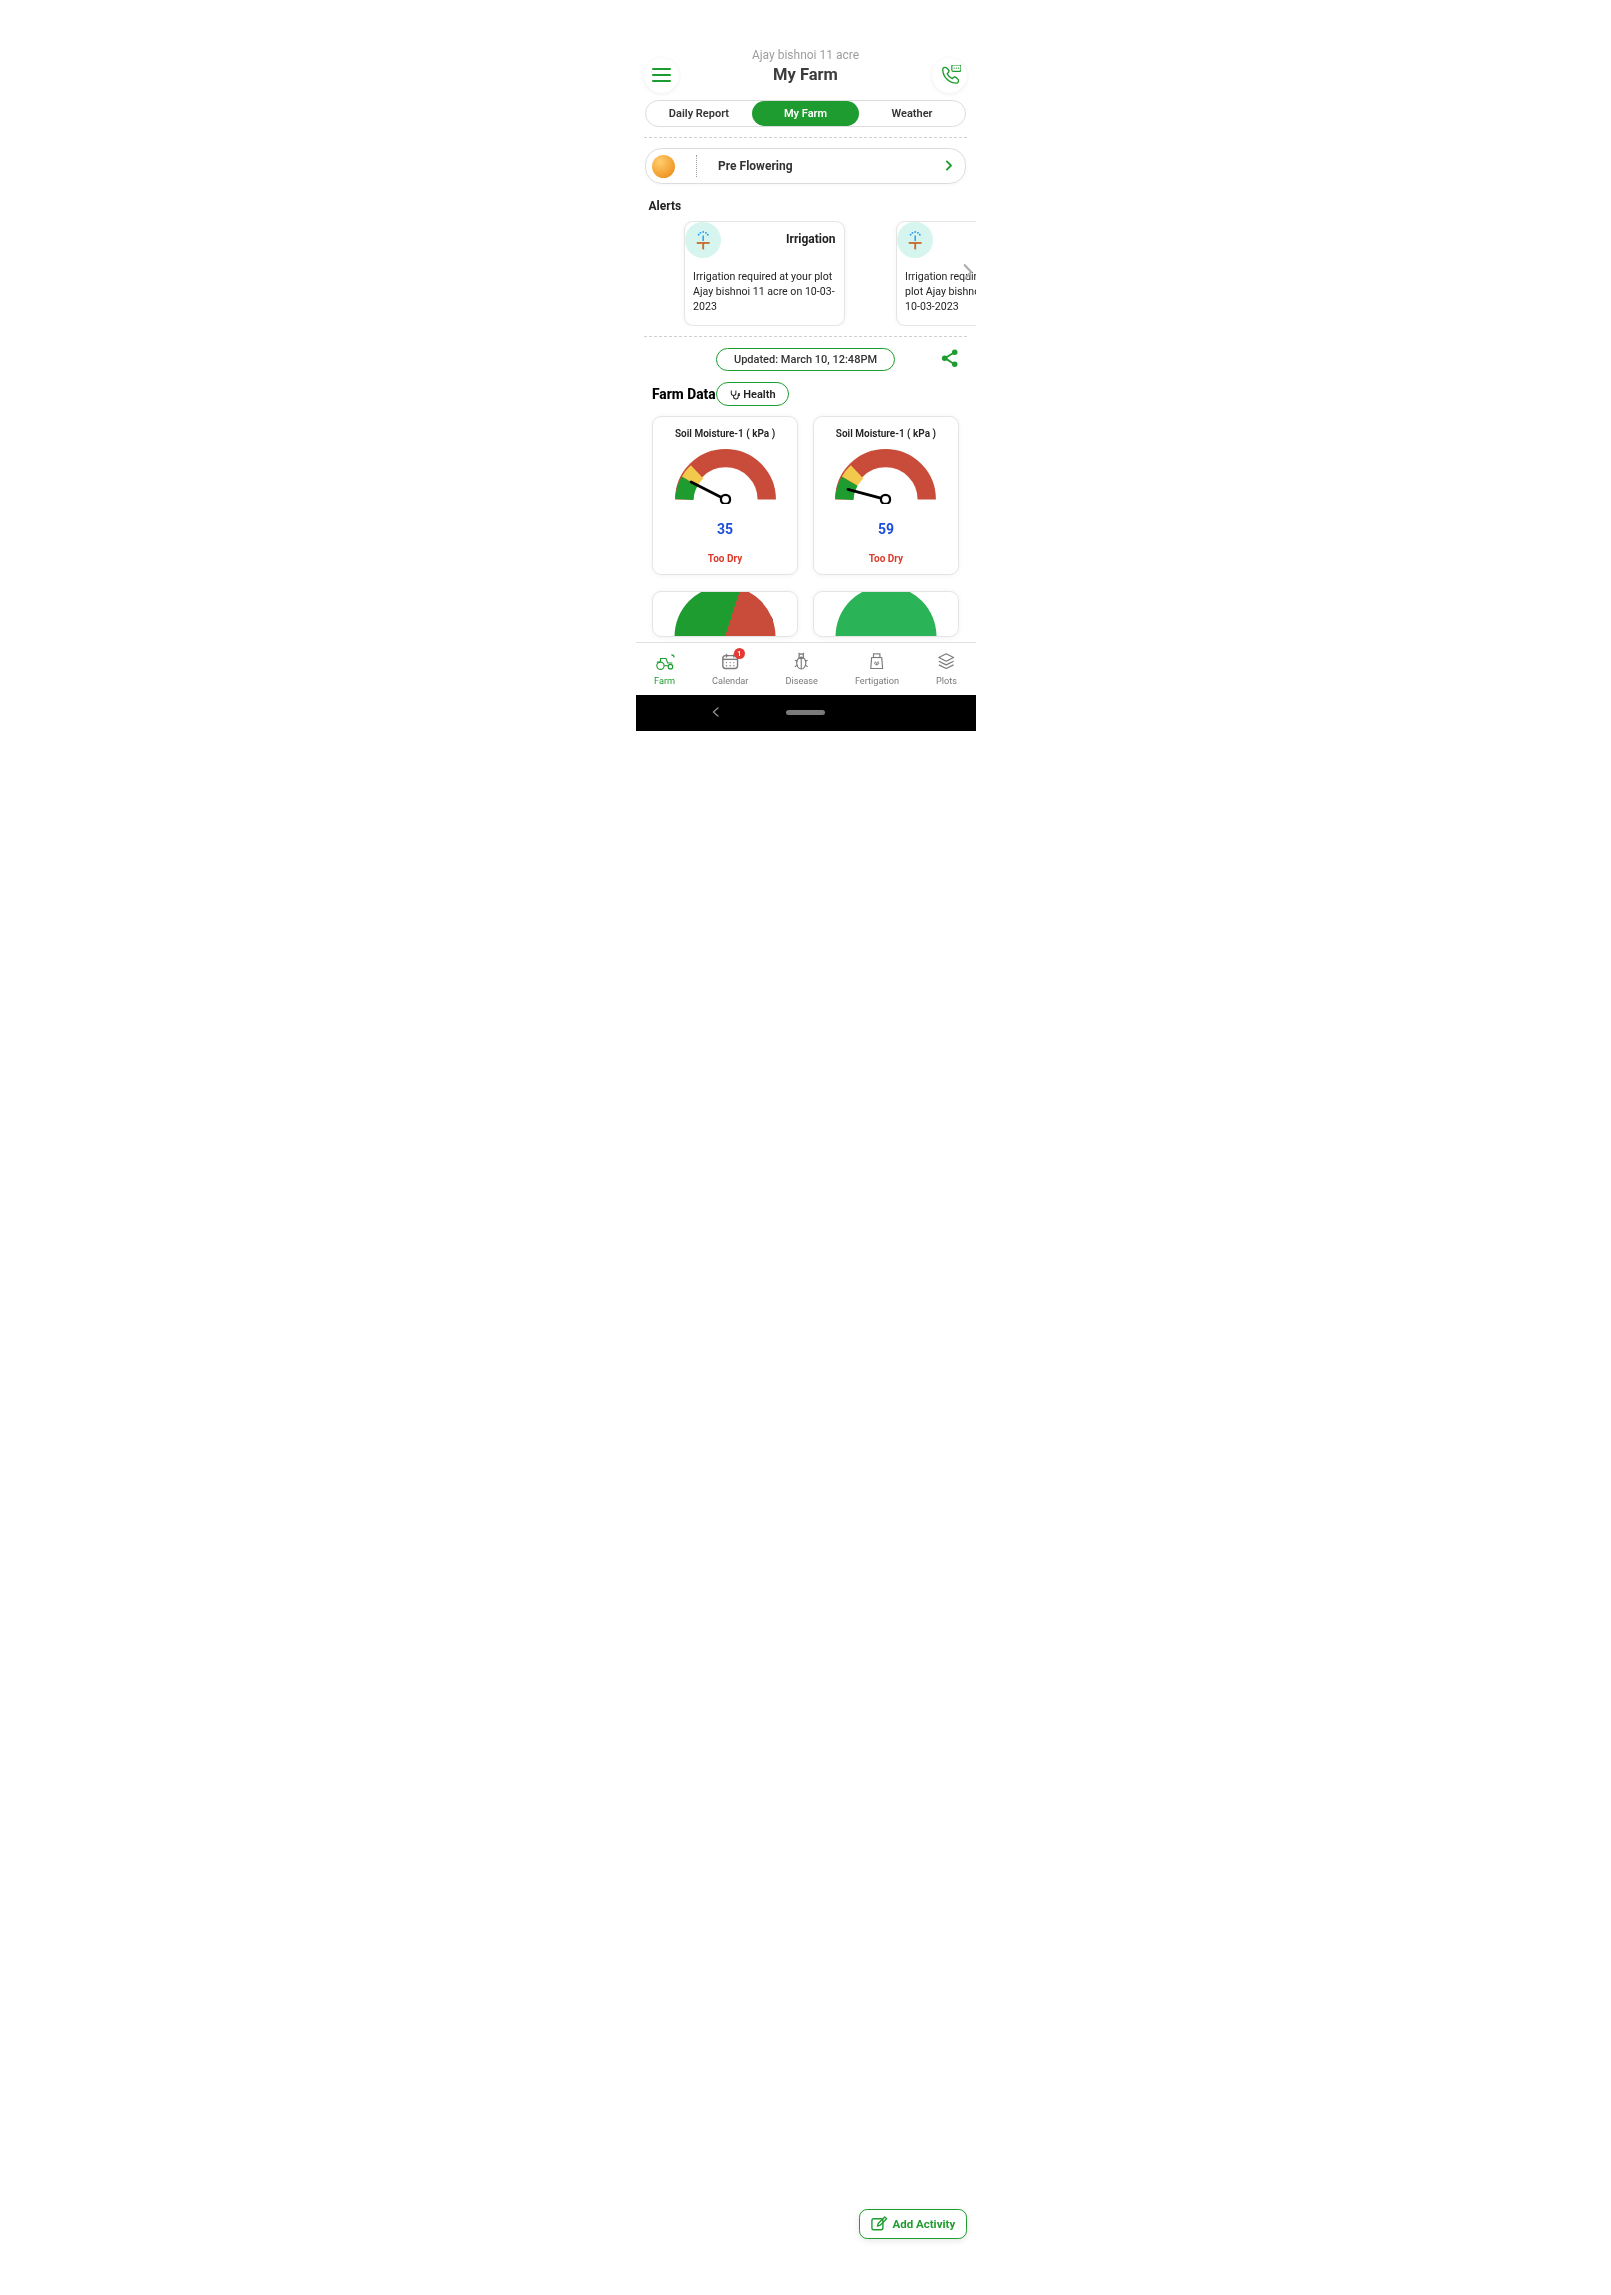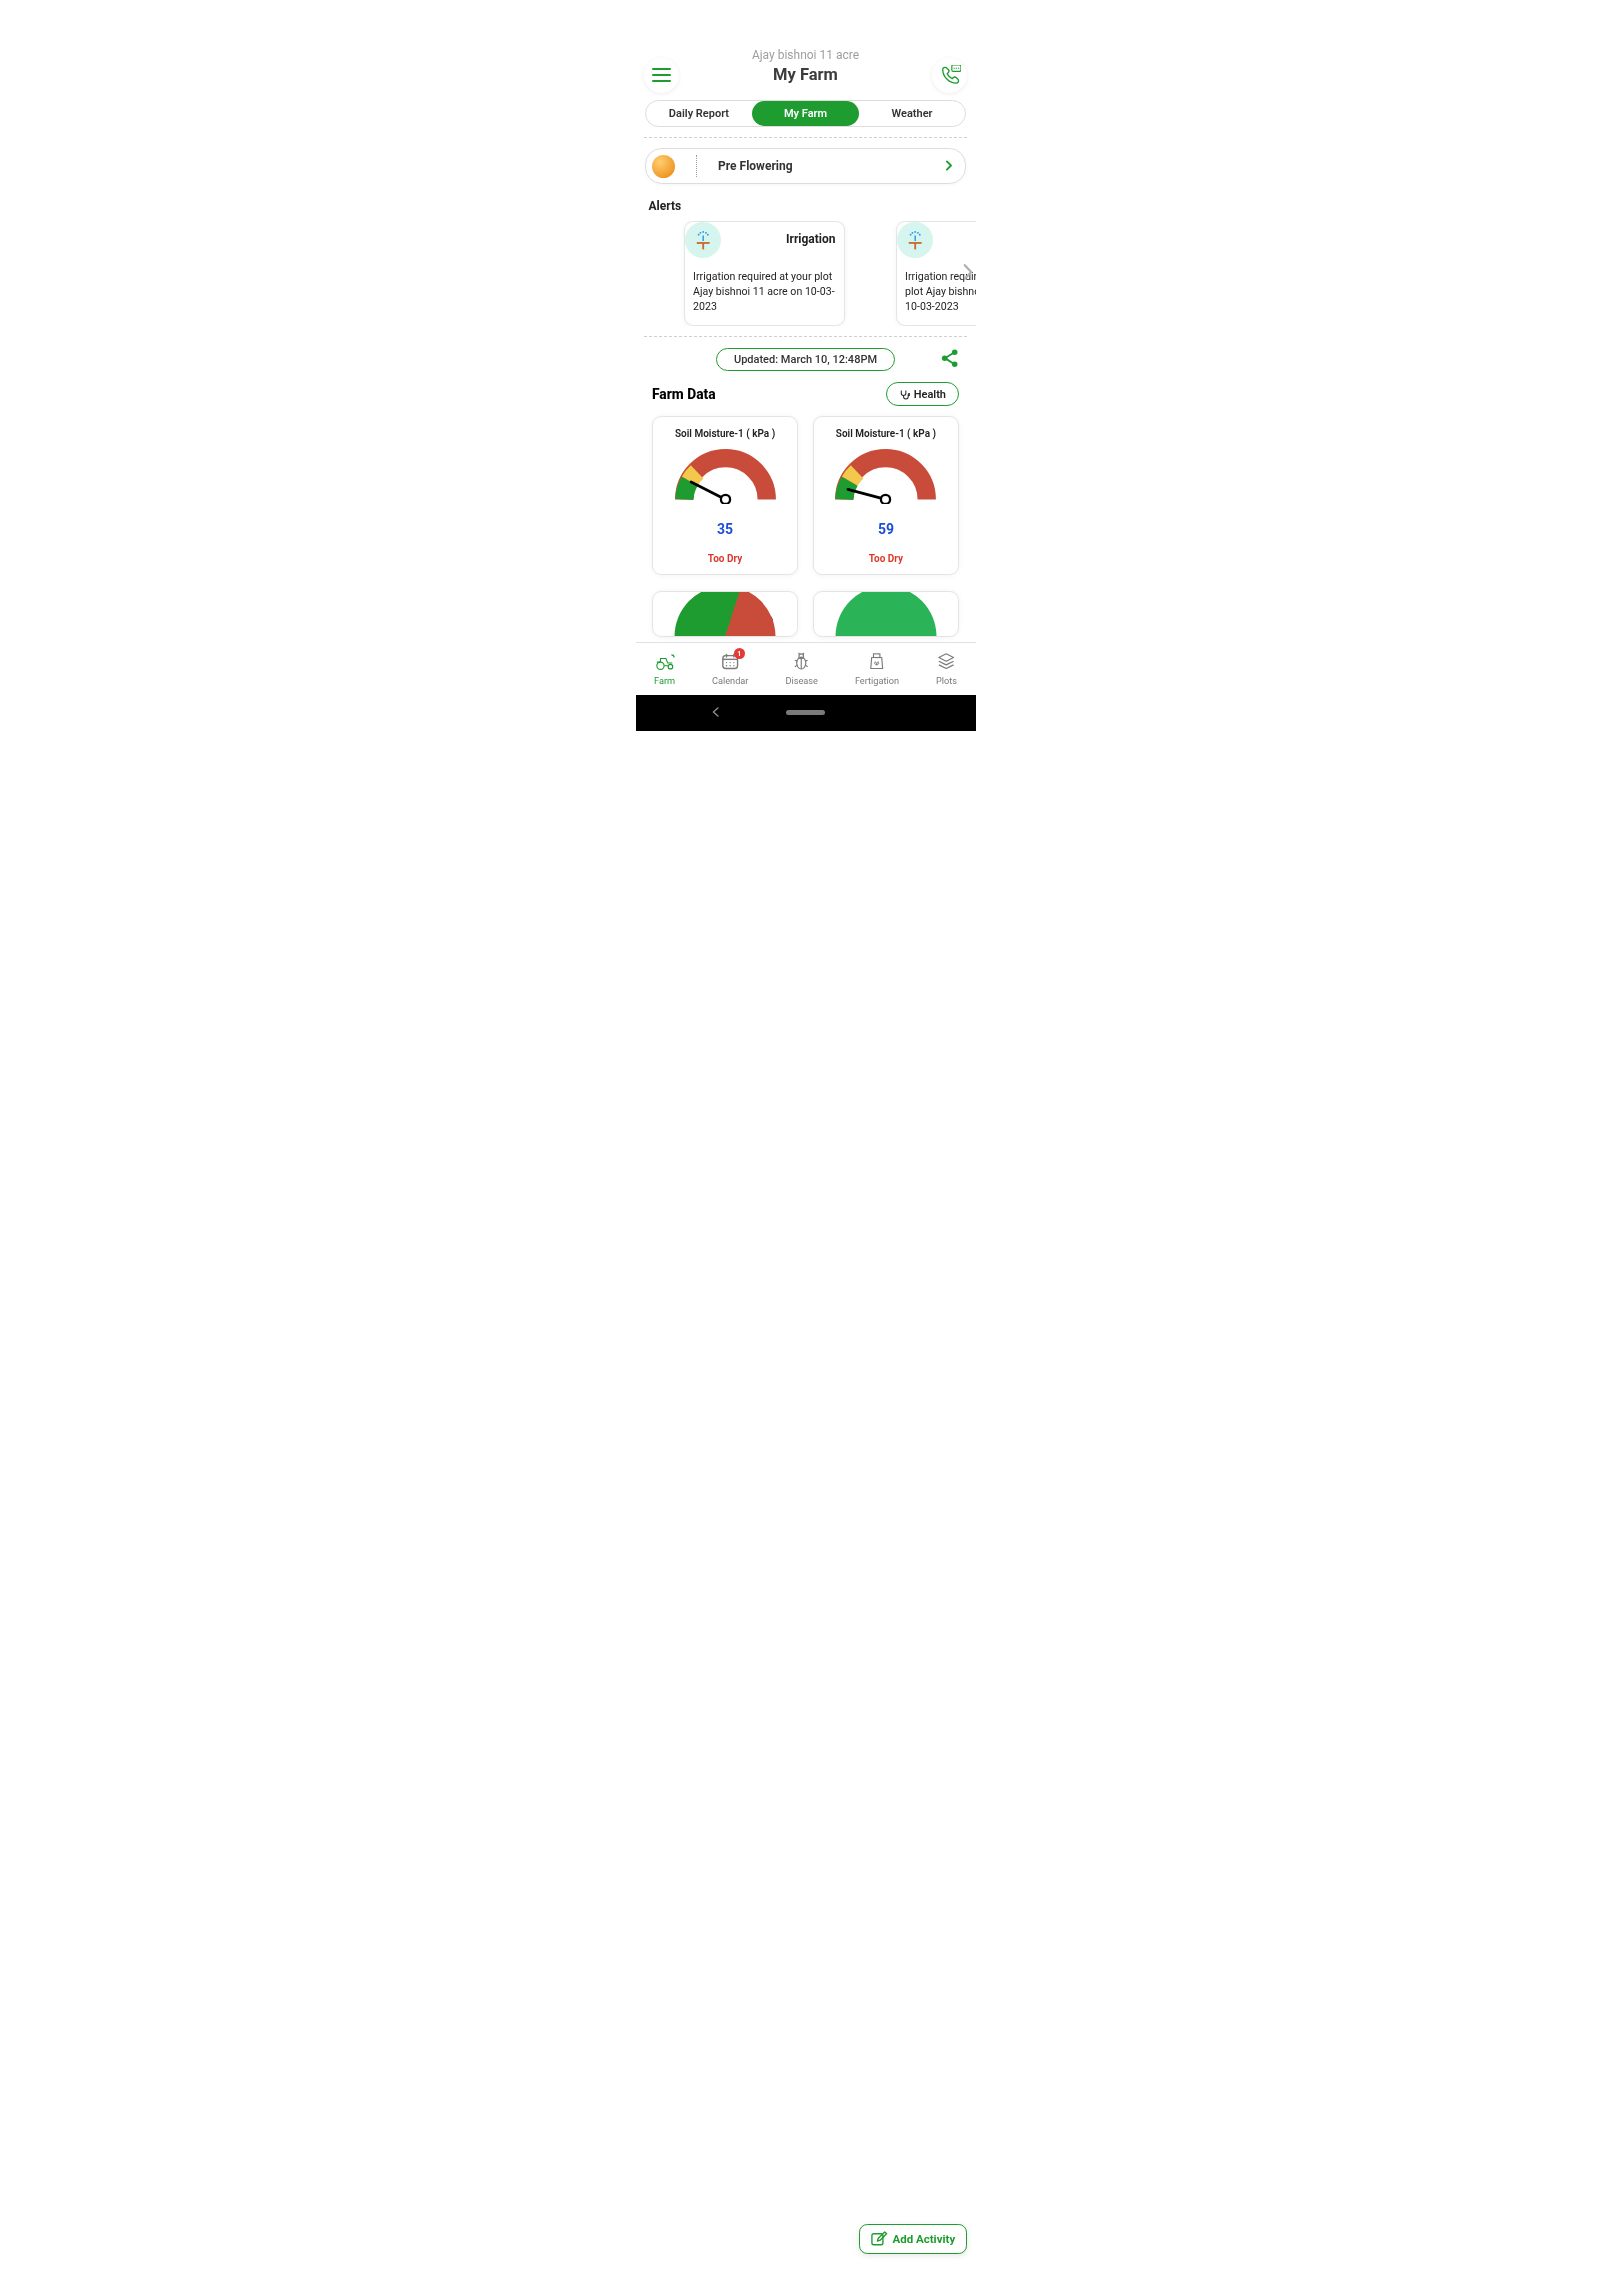--- a/index.html
+++ b/index.html
@@ -61,41 +61,41 @@
 }
 .alert-title { text-align: right; font-size: 12px; font-weight: 700; color: #222; }
 .alert-body { margin-top: 24px; font-size: 10.6px; line-height: 1.4; color: #222; }
 .alerts-chev { position: absolute; right: 2.8px; top: 50%; transform: translateY(-50%); color: #B0B0B0; font-size: 18.4px; z-index: 2;}
 .update-row { display: flex; align-items: center; justify-content: center; gap: 11px; margin: 11px 8.3px; position: relative; }
 .update-pill {
   border: 1.1px solid #1E9C2F; border-radius: 12px; padding: 4.1px 17.4px;
   font-size: 11px; font-weight: 500; color: #333;
 }
 .share-ic { position: absolute; right: 9.2px; }
-.farmdata-head { display: flex; align-items: center; justify-content: space-between; margin: 8.3px 16.5px 10px; }
+.farmdata-head { display: flex; align-items: center; justify-content: flex-start; margin: 8.3px 16.5px 10px; }
 .farmdata-head h2 { font-size: 13.8px; font-weight: 800; color: #000; }
 .health-btn {
   border: 0.9px solid #1E9C2F; border-radius: 12px; padding: 4.6px 12px;
   font-size: 11px; font-weight: 600; color: #222; display: flex; gap: 3.7px; align-items: center;
 }
 .gauge-grid { display: grid; grid-template-columns: 1fr 1fr; gap: 14.7px; padding: 0 16.5px; }
 .gauge-card {
   border: 0.5px solid #e4e4e4; border-radius: 9.2px; padding: 11px 5.5px 10px;
   text-align: center; box-shadow: 0 0.9px 5.5px rgba(0,0,0,.05);
 }
 .gauge-title { font-size: 10px; font-weight: 600; color: #222; }
 .gauge-wrap { position: relative; width: 101px; height: 55px; margin: 9.2px auto 0; }
 .gauge-value { font-size: 14px; font-weight: 700; color: #1d4ed8; margin-top: 17px; }
 .gauge-status { font-size: 10px; font-weight: 700; color: #DB3A2B; margin-top: 16px; }
 .gauge-grid.second { margin-top: 16.5px; }
 .partial-card { overflow: hidden; height: 46px; position: relative; }
 .partial-title { font-size: 10px; font-weight: 600; color: #222; text-align: center; padding-top: 11px; }
 .partial-arc { position: absolute; left: 50%; bottom: -51px; transform: translateX(-50%); width: 101px; height: 101px; border-radius: 50%; }
 .add-activity {
-  position: absolute; right: 8.3px; bottom: 41px;
+  position: absolute; right: 8.3px; bottom: 56px;
   border: 1.1px solid #1E9C2F; border-radius: 8.3px; background: #fff;
   padding: 6.4px 11px; font-size: 11.5px; font-weight: 700; color: #1E9C2F;
   display: flex; align-items: center; gap: 4.6px;
   box-shadow: 0 1.8px 6.4px rgba(0,0,0,.1);
 }
 .bottom-nav {
   border-top: 0.5px solid #e0e0e0; height: 53px;
   display: flex; justify-content: space-around; align-items: center;
   background: #fff; margin-top: 4.6px;
 }

